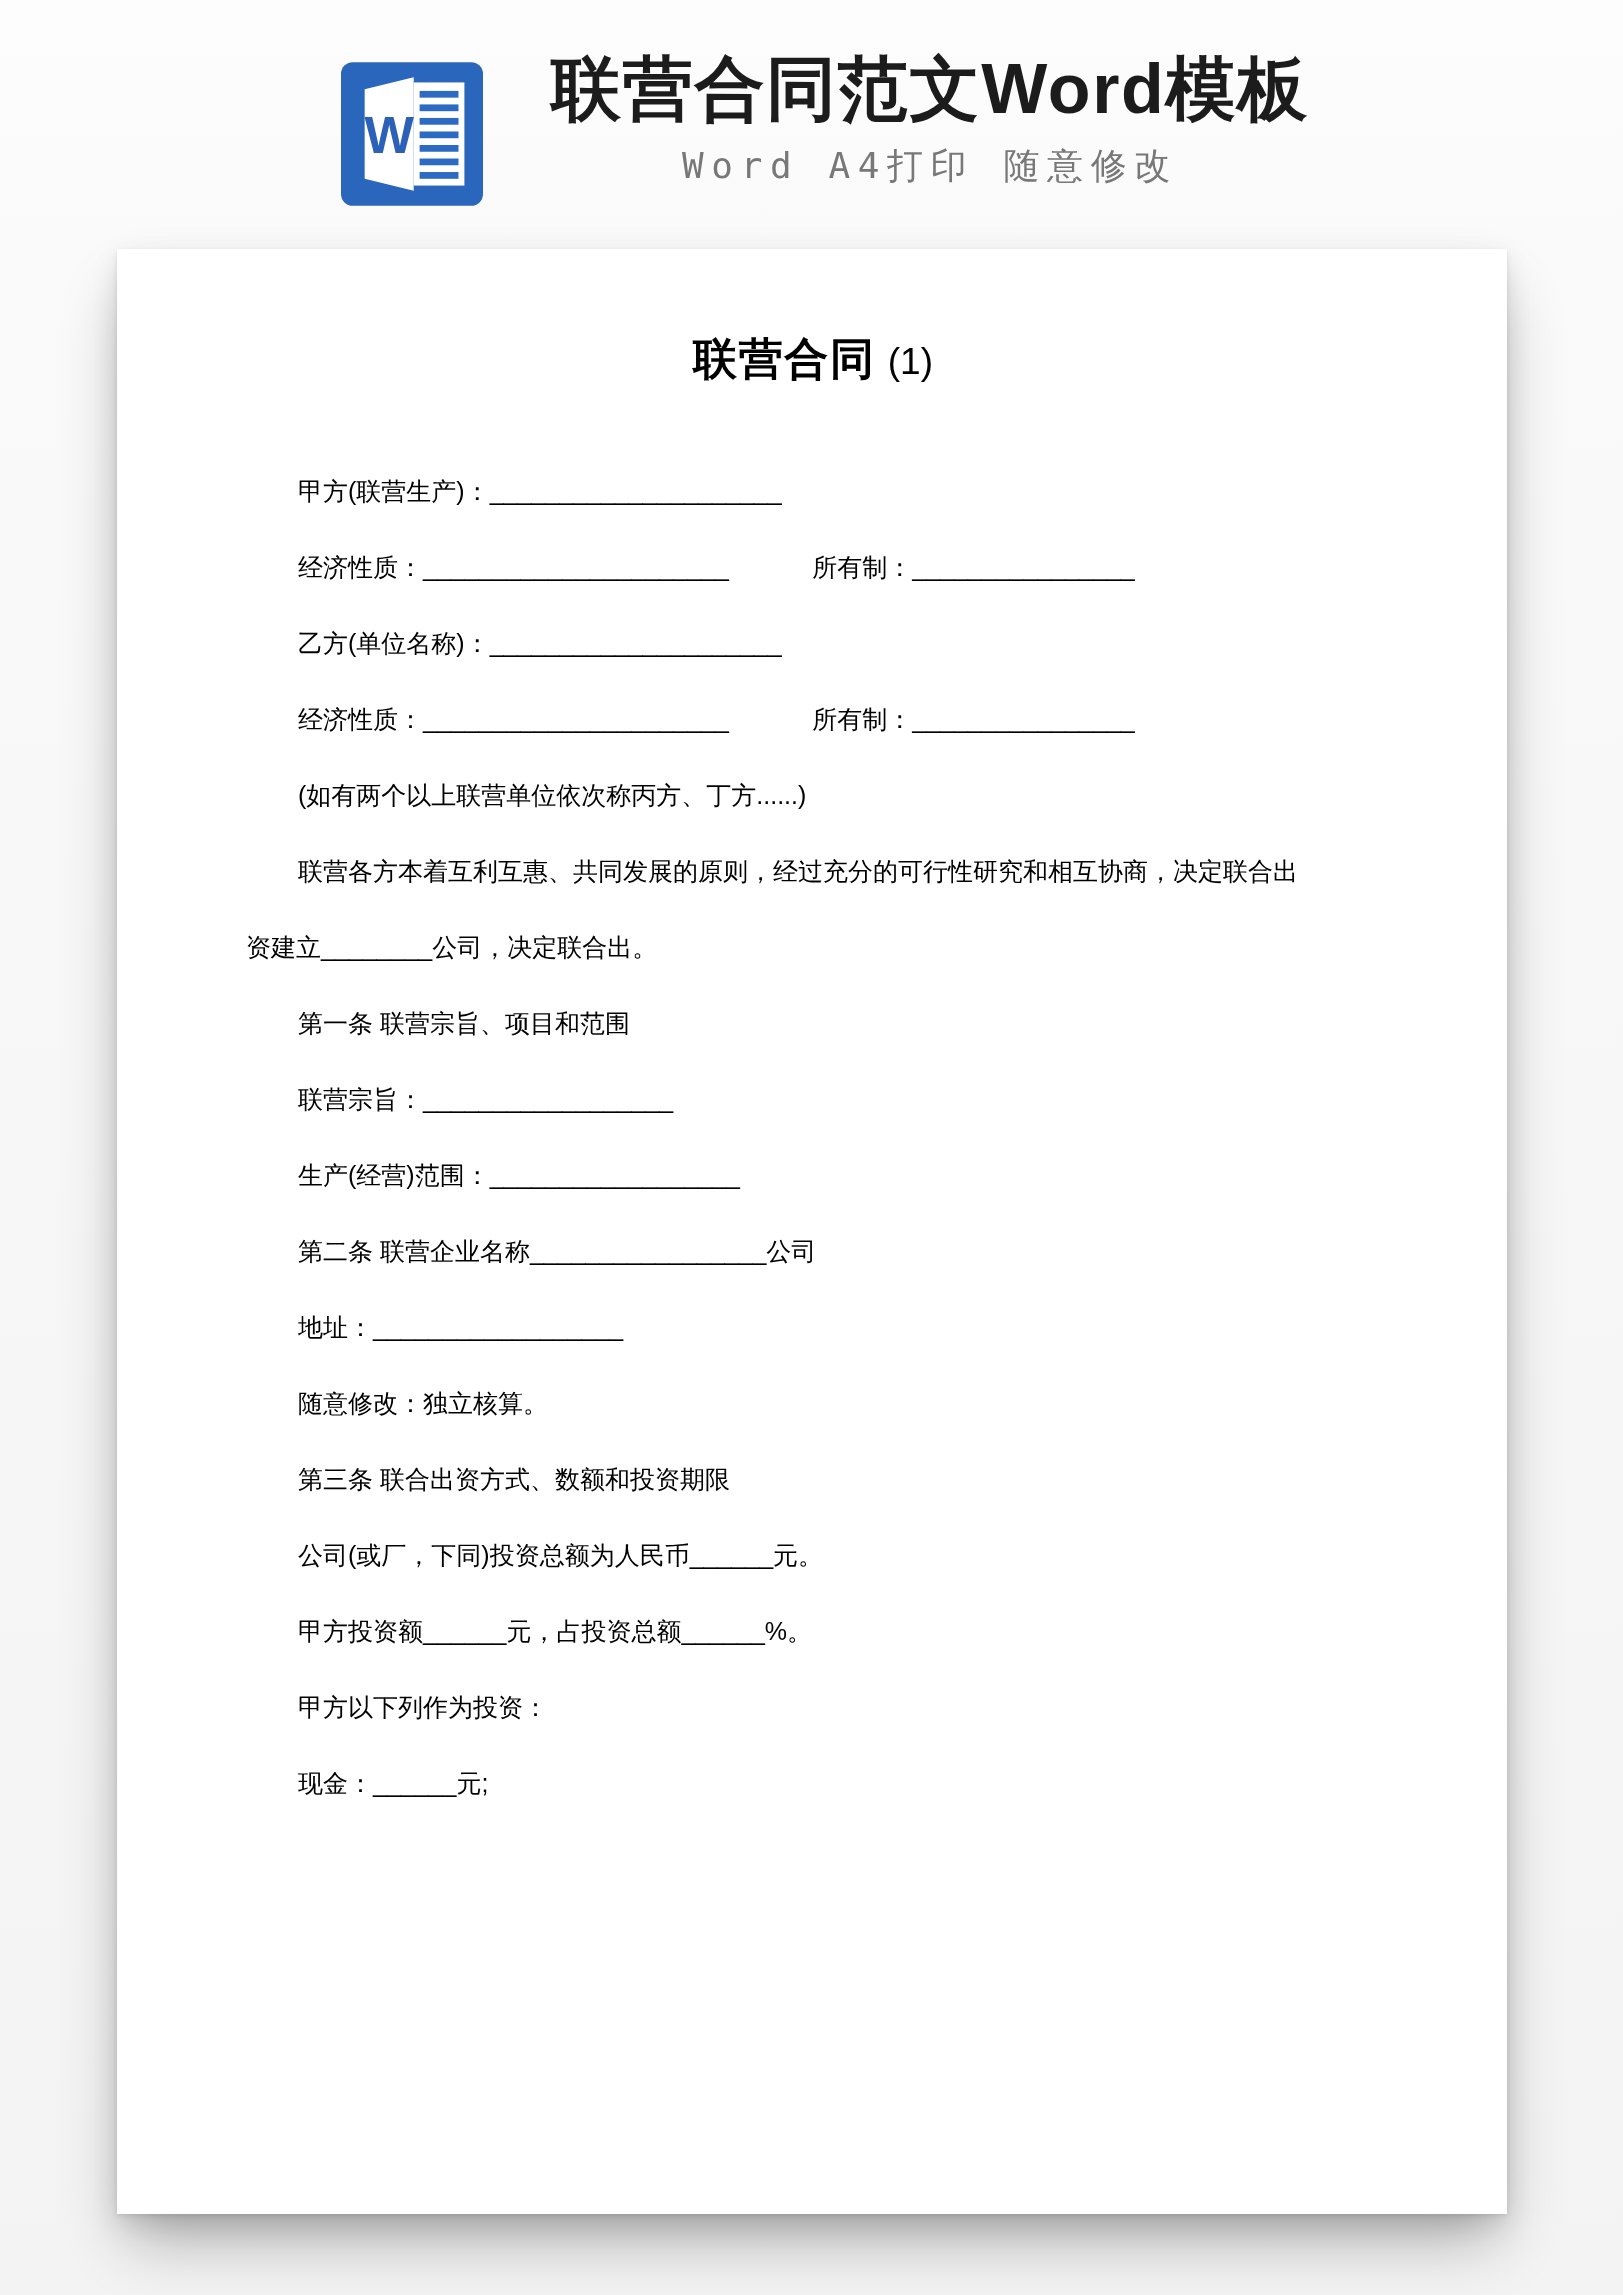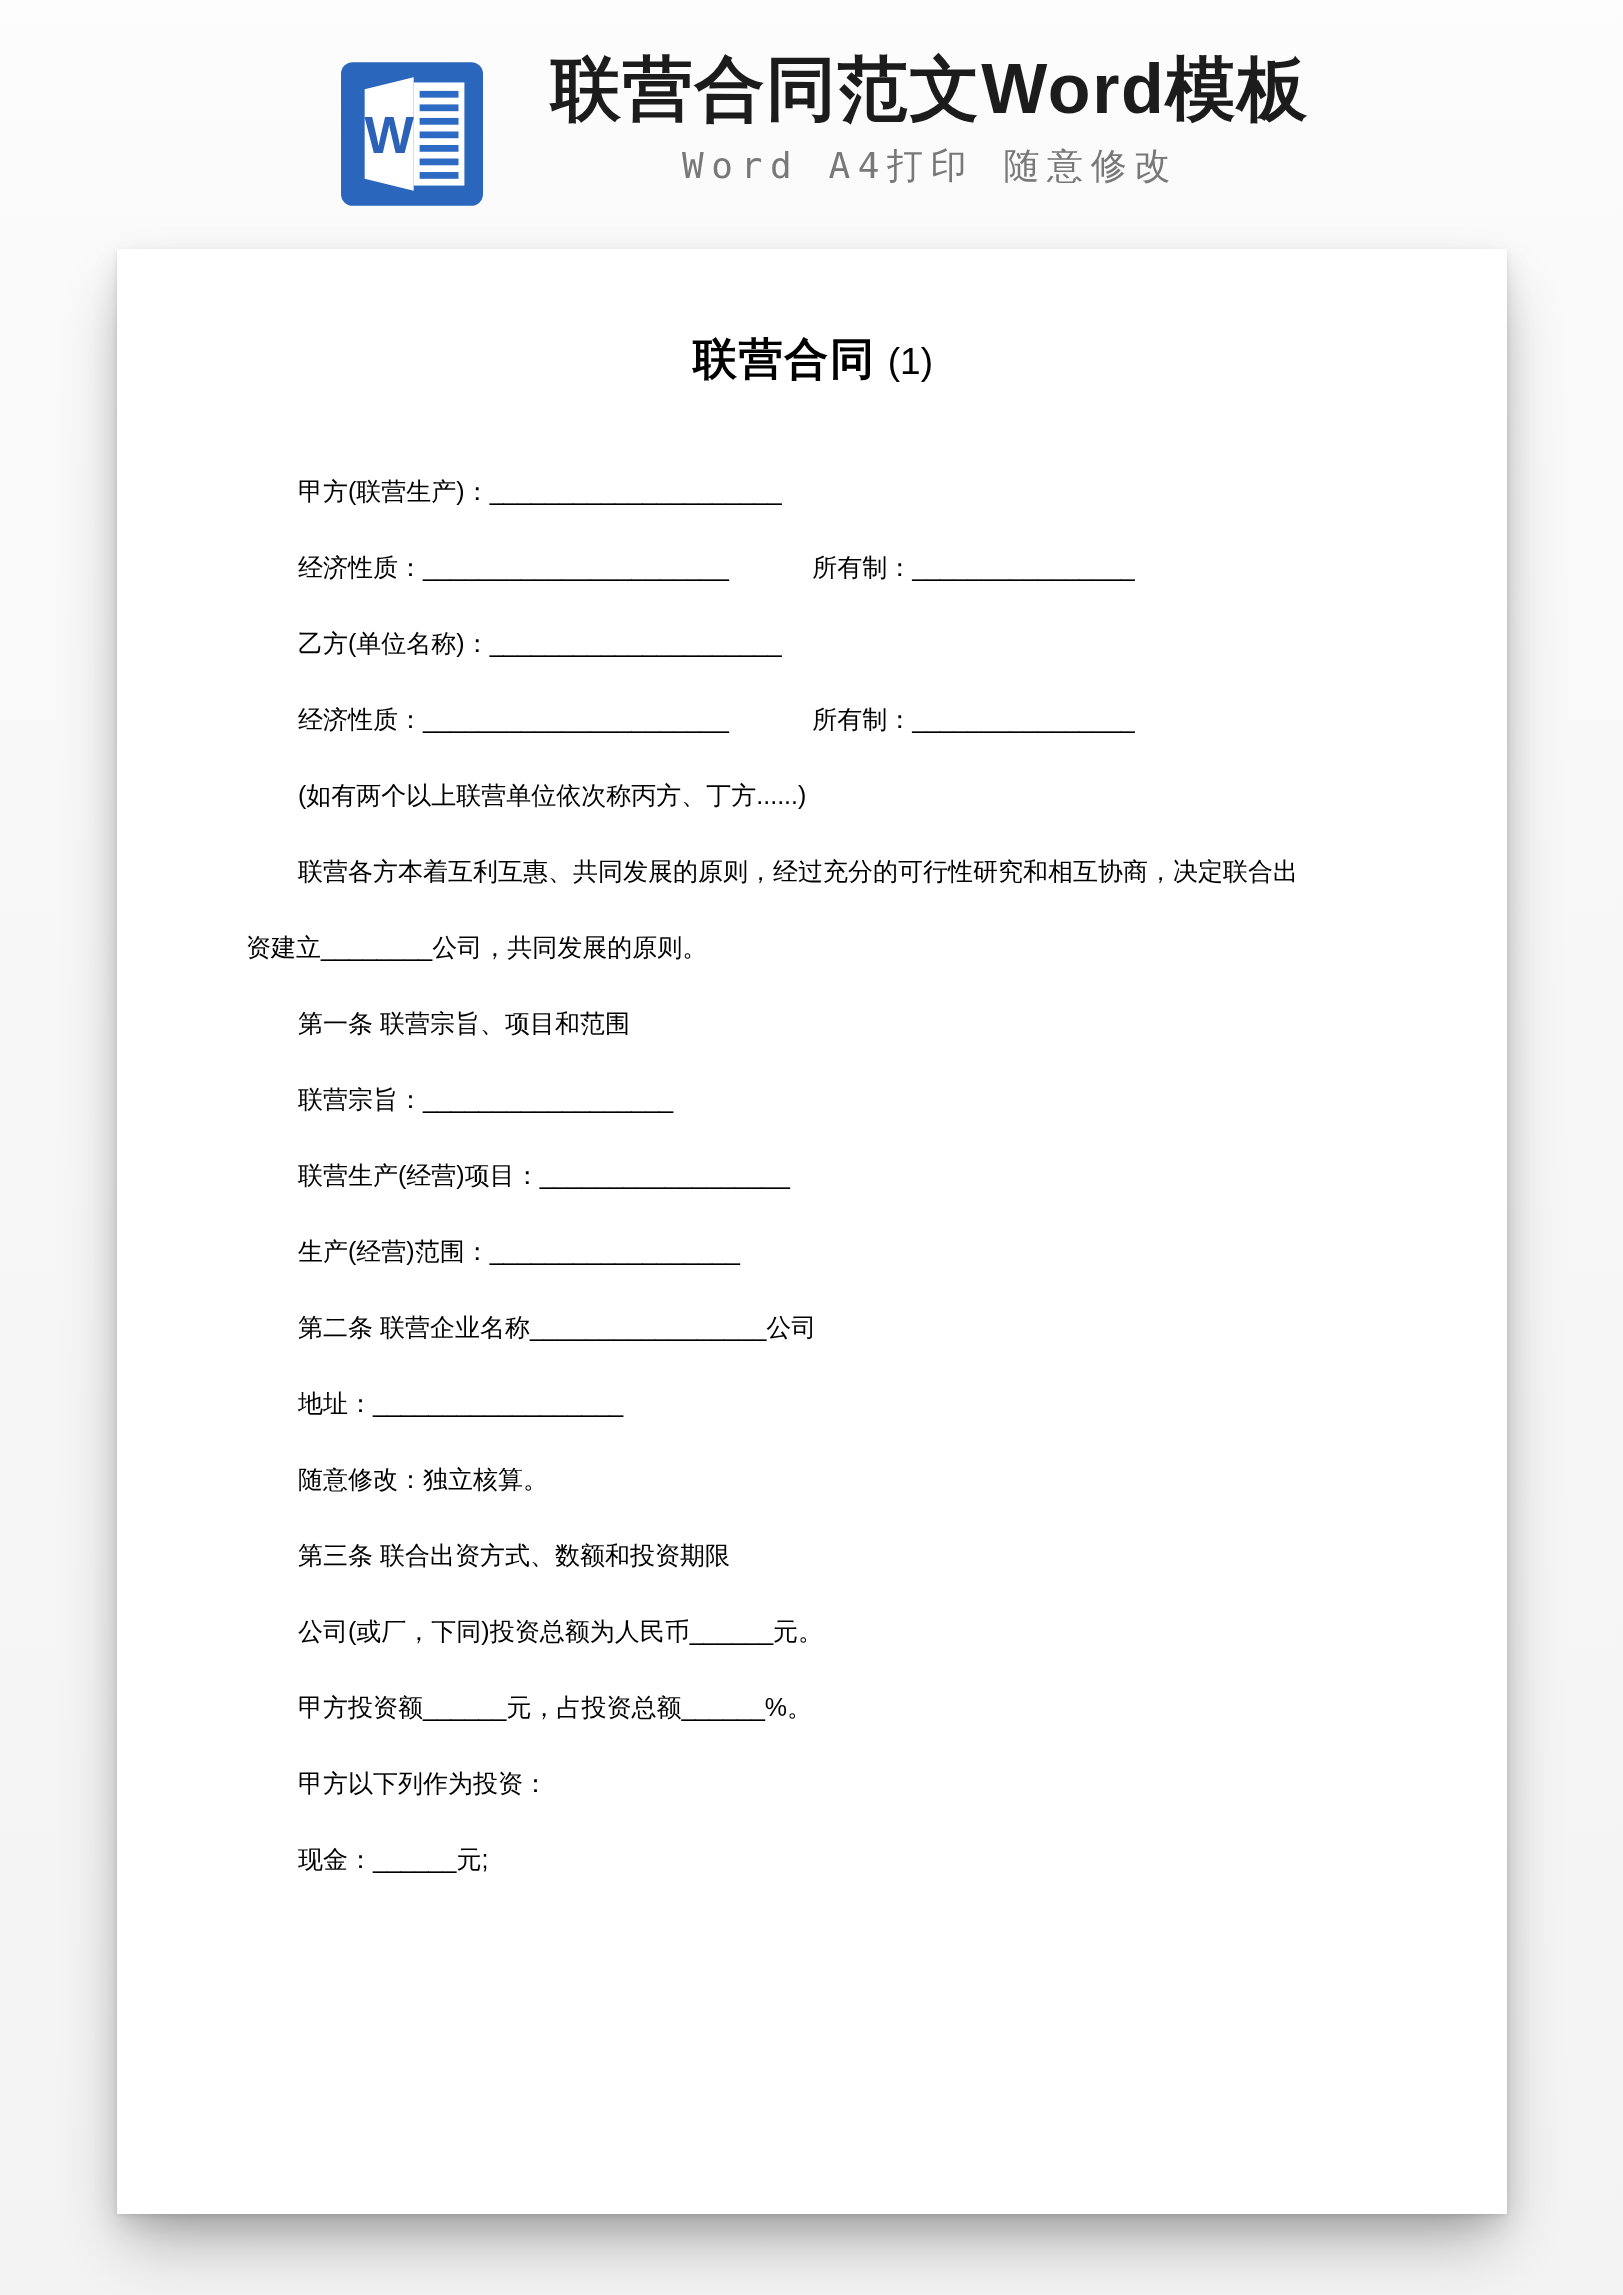--- a/index.html
+++ b/index.html
@@ -89,24 +89,23 @@
       <h1 class="doc-title">
         <span>联营合同</span><span class="num">(1)</span>
       </h1>
       <div id="doc-lines">
           <p class="doc-line indent">甲方(联营生产)：_____________________</p>
           <p class="doc-line indent">经济性质：______________________            所有制：________________</p>
           <p class="doc-line indent">乙方(单位名称)：_____________________</p>
           <p class="doc-line indent">经济性质：______________________            所有制：________________</p>
           <p class="doc-line indent">(如有两个以上联营单位依次称丙方、丁方......)</p>
           <p class="doc-line indent">联营各方本着互利互惠、共同发展的原则，经过充分的可行性研究和相互协商，决定联合出</p>
-          <p class="doc-line">资建立________公司，共同发展的原则。</p>
+          <p class="doc-line">资建立________公司，决定联合出。</p>
           <p class="doc-line indent">第一条 联营宗旨、项目和范围</p>
           <p class="doc-line indent">联营宗旨：__________________</p>
-          <p class="doc-line indent">联营生产(经营)项目：__________________</p>
           <p class="doc-line indent">生产(经营)范围：__________________</p>
           <p class="doc-line indent">第二条 联营企业名称_________________公司</p>
           <p class="doc-line indent">地址：__________________</p>
           <p class="doc-line indent">随意修改：独立核算。</p>
           <p class="doc-line indent">第三条 联合出资方式、数额和投资期限</p>
           <p class="doc-line indent">公司(或厂，下同)投资总额为人民币______元。</p>
           <p class="doc-line indent">甲方投资额______元，占投资总额______%。</p>
           <p class="doc-line indent">甲方以下列作为投资：</p>
           <p class="doc-line indent">现金：______元;</p>
         </div>

